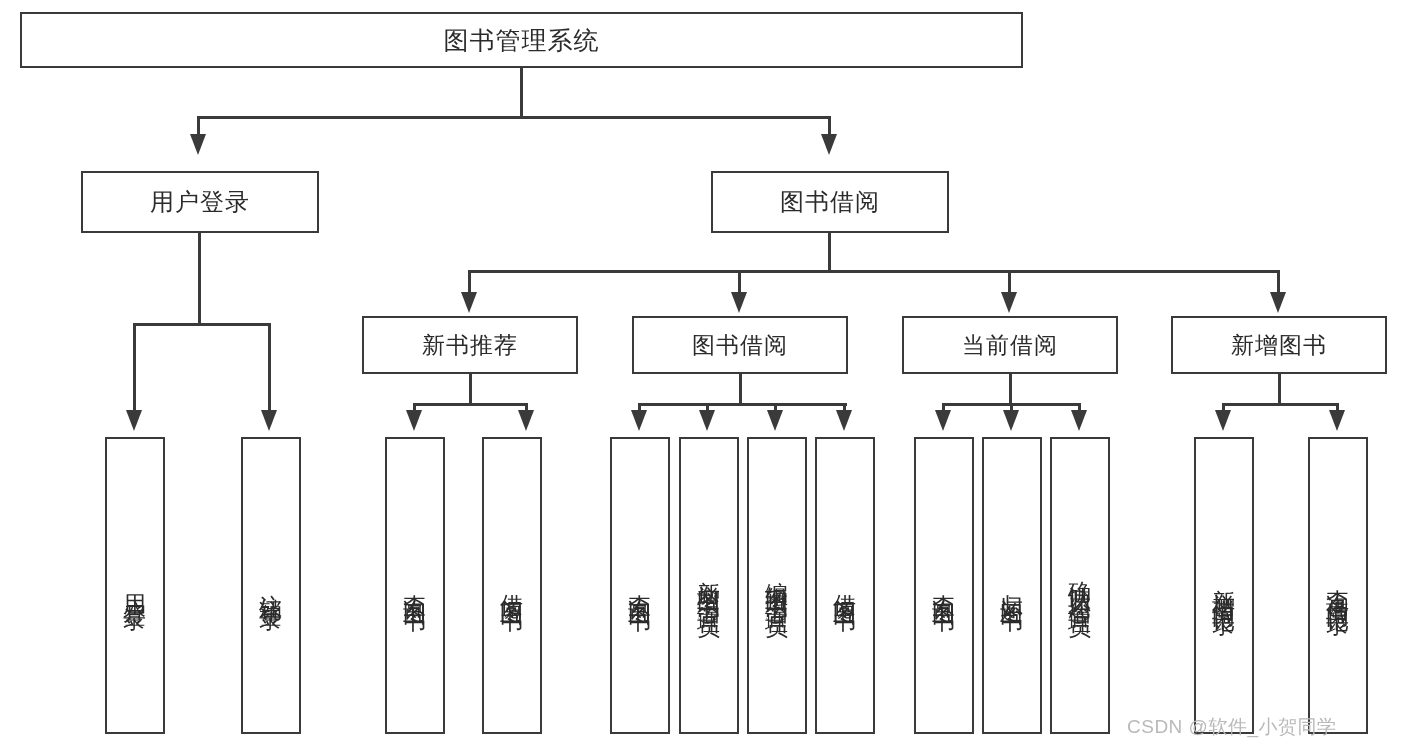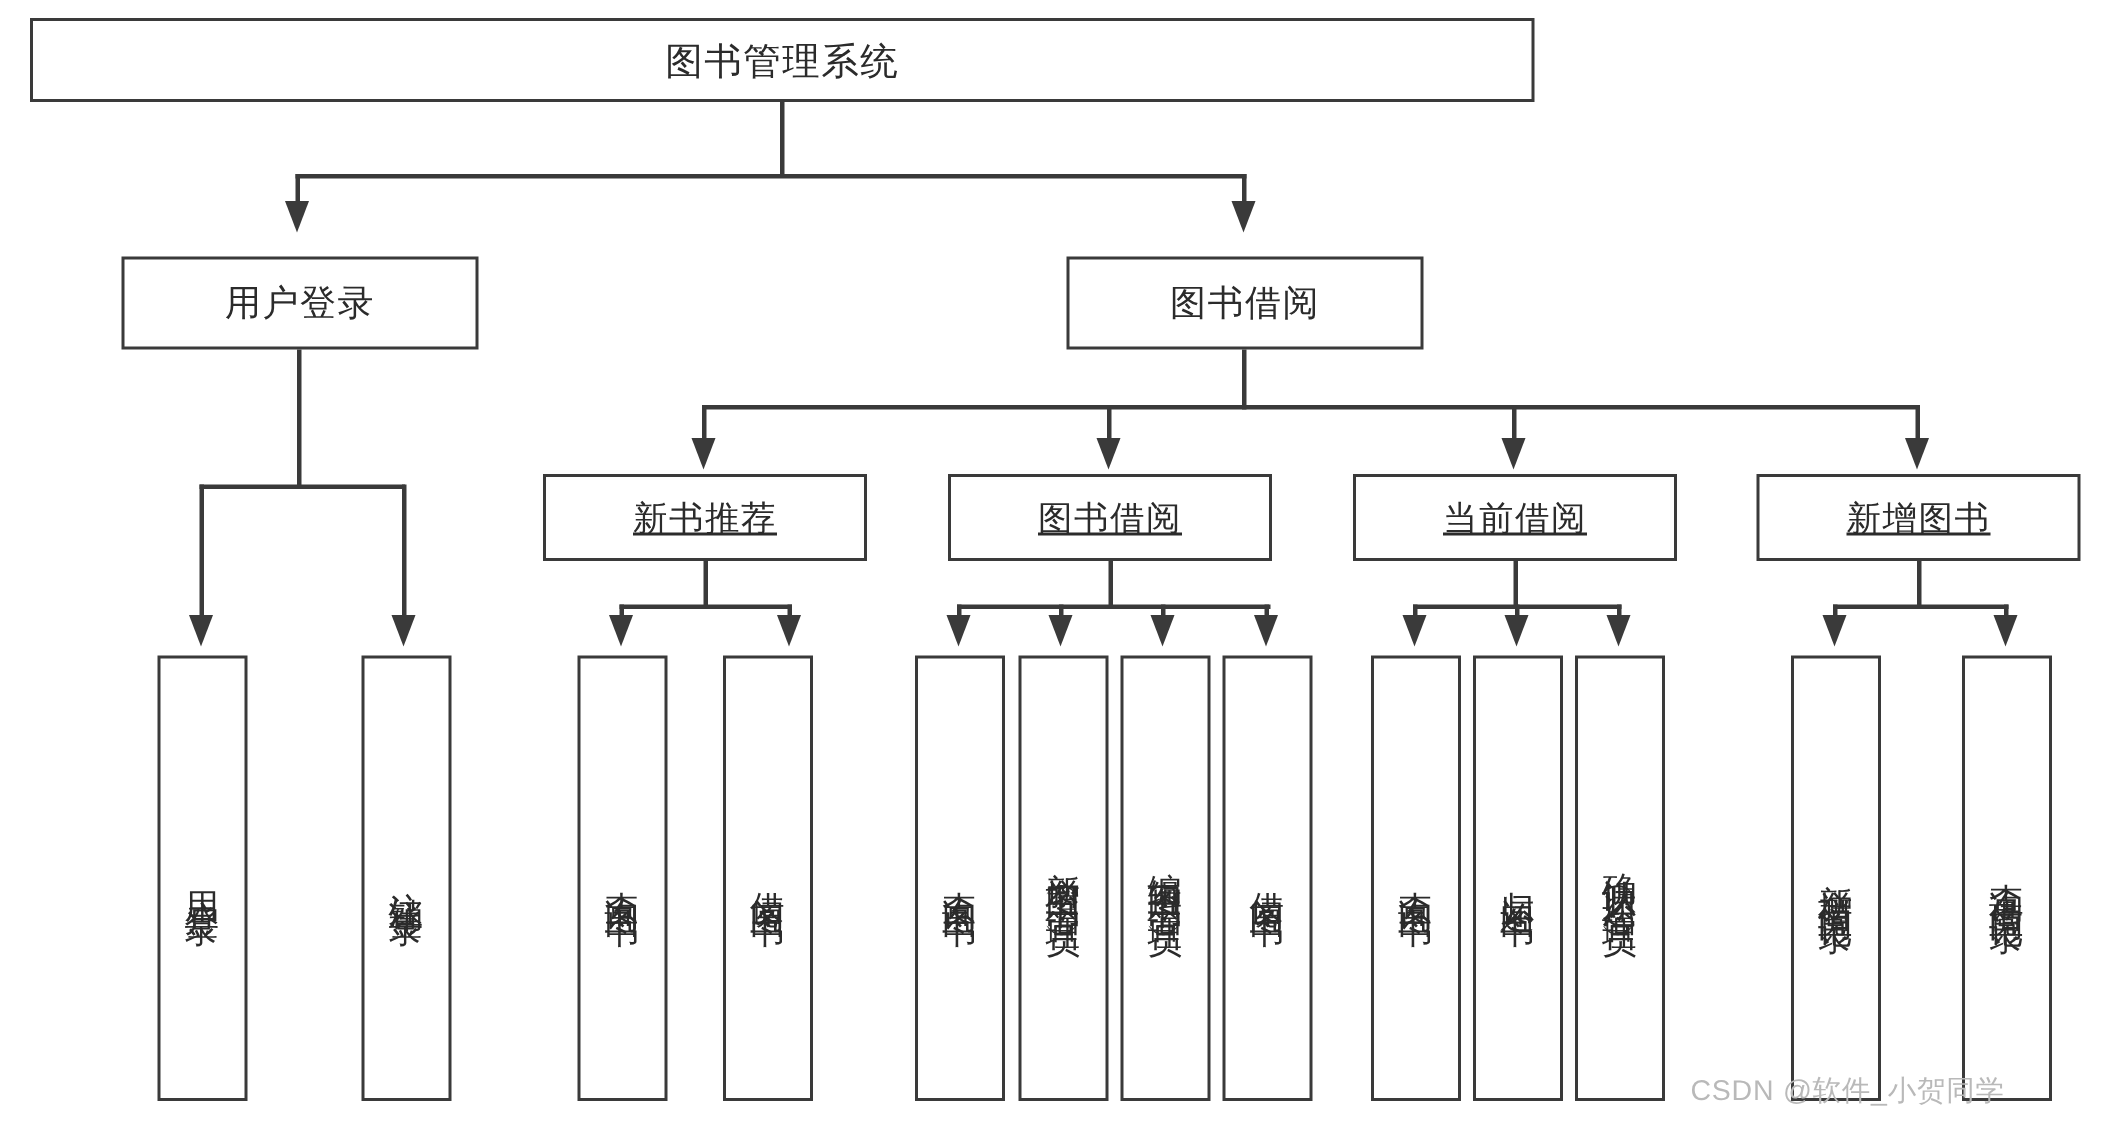--- a/index.html
+++ b/index.html
@@ -35,21 +35,20 @@
     font-size: 25px;
     letter-spacing: 1px;
   }
   .node.lvl1 {
     font-size: 24px;
     letter-spacing: 1px;
   }
   .node.lvl2 {
     font-size: 23px;
     letter-spacing: 1px;
-    text-decoration: underline;
   }
   
   .node.leaf {
     font-size: 23px;
     writing-mode: vertical-rl;
     text-orientation: upright;
     letter-spacing: 5px;
     line-height: 1.05;
     padding-top: 4px;
     padding-bottom: 4px;

